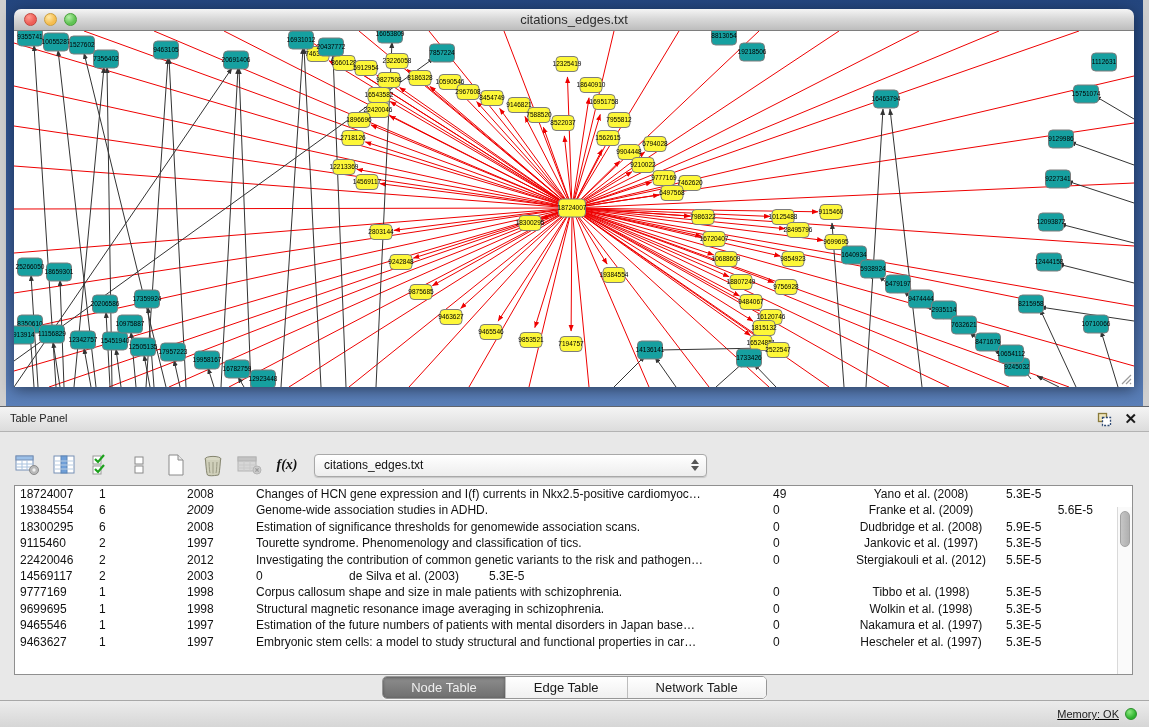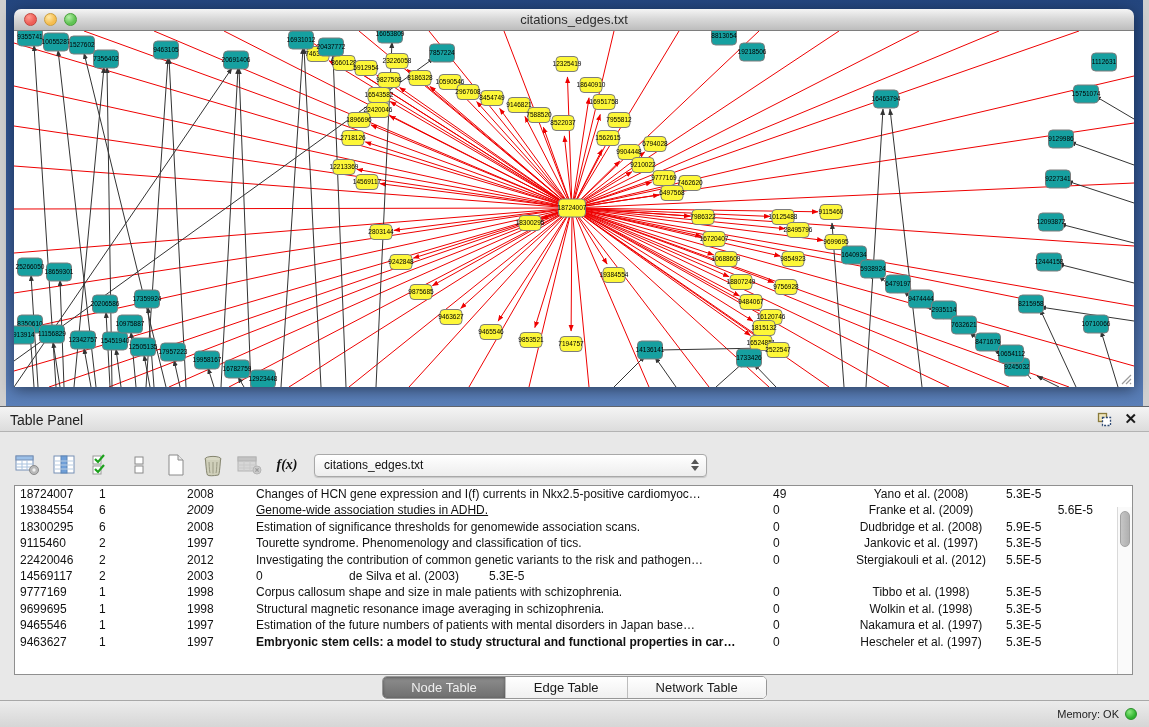--- a/index.html
+++ b/index.html
@@ -20,21 +20,21 @@
   .light.yellow{ background:radial-gradient(circle at 35% 30%,#ffe9a8,#f5bd4f 60%); border:1px solid #cc9f3c; }
   .light.green { background:radial-gradient(circle at 35% 30%,#b5f0a8,#61c354 60%); border:1px solid #47a03b; }
   .wtitle { text-align:center; font-size:13px; line-height:21px; color:#2d2d2d; }
   .canvas { position:relative; width:1120px; height:356px; background:#ffffff; overflow:hidden; }
   .resize-grip { position:absolute; right:2px; bottom:2px; width:14px; height:14px; }
 
   
   .table-panel { position:absolute; left:0; top:406px; width:1149px; height:294px; background:#e8e8e8; }
   .panel-header { height:26px; background:linear-gradient(180deg,#f4f4f4,#dcdcdc);
     border-top:1px solid #60646b; border-bottom:1px solid #b3b3b3; position:relative; }
-  .panel-title { position:absolute; left:10px; top:5px; font-size:14px; color:#222; }
+  .panel-title { position:absolute; left:10px; top:5px; font-size:11px; color:#222; }
   .ph-icons { position:absolute; right:12px; top:3px; display:flex; gap:12px; align-items:center; }
   .close-x { font-size:15px; font-weight:bold; color:#1a1a1a; cursor:default; line-height:18px; }
 
   .toolbar { position:absolute; left:14px; top:44px; height:30px; display:flex; align-items:center; gap:9px; }
   .tb-icon { width:28px; height:26px; display:flex; align-items:center; justify-content:center;
     background:none; border:none; }
   .fx-label { font-family:"Liberation Serif", serif; font-style:italic; font-weight:bold; font-size:14px; color:#111; }
   .net-select { width:393px; height:23px; margin-left:4px; border:1px solid #a8a8a8; border-radius:4px;
     background:linear-gradient(180deg,#ffffff,#ededed); box-shadow:0 1px 1px rgba(0,0,0,.15);
     display:flex; align-items:center; position:relative; }
@@ -64,21 +64,21 @@
     background:#fff; box-shadow:0 1px 1px rgba(255,255,255,.8); }
   .tab { font-size:13px; padding:2px 28px; line-height:17px; background:linear-gradient(180deg,#ffffff,#f0f0f0);
     color:#1a1a1a; border:none; border-right:1px solid #bdbdbd; }
   .tab:last-child { border-right:none; }
   .tab.sel { background:linear-gradient(180deg,#8d8d8d,#6f6f6f); color:#efefef;
     box-shadow:inset 0 1px 3px rgba(0,0,0,.35); }
 
   
   .statusbar { position:absolute; left:0; top:700px; width:1149px; height:27px;
     background:linear-gradient(180deg,#ececec,#d6d6d6); border-top:1px solid #a8a8a8;
-    display:flex; align-items:center; justify-content:flex-end; gap:6px; padding-right:12px; }
+    display:flex; align-items:center; justify-content:flex-end; gap:6px; padding-right:12px;text-decoration:underline; }
   .mem-label { font-size:11px; color:#222; }
   .mem-dot { width:12px; height:12px; border-radius:50%;
     background:radial-gradient(circle at 35% 30%,#8ae87e,#2fb32f 65%); border:1px solid #2a8f2a; }
 </style>
 </head>
 <body>
 
 <div class="desktop">
   <div class="net-window">
     <div class="titlebar">
@@ -750,21 +750,21 @@
           <div class="td" style="width: 69px;">2008</div>
           <div class="td" style="width: 517px;">Changes of HCN gene expression and I(f) currents in Nkx2.5-positive cardiomyoc…</div>
           <div class="td" style="width: 73px;">49</div>
           <div class="td center" style="width: 160px;">Yano et al. (2008)</div>
           <div class="td" style="width: 92px;">5.3E-5</div>
         </div>
         <div class="trow">
           <div class="td" style="width: 79px;">19384554</div>
           <div class="td" style="width: 88px;">6</div>
           <div class="td" style="width: 69px; font-style: italic;">2009</div>
-          <div class="td" style="width: 517px; text-decoration: underline;">Genome-wide association studies in ADHD.</div>
+          <div class="td" style="width: 517px;">Genome-wide association studies in ADHD.</div>
           <div class="td" style="width: 73px;">0</div>
           <div class="td center" style="width: 160px;">Franke et al. (2009)</div>
           <div class="td" style="width: 92px; text-align: right;">5.6E-5</div>
         </div>
         <div class="trow">
           <div class="td" style="width: 79px;">18300295</div>
           <div class="td" style="width: 88px;">6</div>
           <div class="td" style="width: 69px;">2008</div>
           <div class="td" style="width: 517px;">Estimation of significance thresholds for genomewide association scans.</div>
           <div class="td" style="width: 73px;">0</div>
@@ -821,21 +821,21 @@
           <div class="td" style="width: 69px;">1997</div>
           <div class="td" style="width: 517px;">Estimation of the future numbers of patients with mental disorders in Japan base…</div>
           <div class="td" style="width: 73px;">0</div>
           <div class="td center" style="width: 160px;">Nakamura et al. (1997)</div>
           <div class="td" style="width: 92px;">5.3E-5</div>
         </div>
         <div class="trow">
           <div class="td" style="width: 79px;">9463627</div>
           <div class="td" style="width: 88px;">1</div>
           <div class="td" style="width: 69px;">1997</div>
-          <div class="td" style="width: 517px; font-weight: bold;">Embryonic stem cells: a model to study structural and functional properties in car…</div>
+          <div class="td" style="width: 517px;">Embryonic stem cells: a model to study structural and functional properties in car…</div>
           <div class="td" style="width: 73px;">0</div>
           <div class="td center" style="width: 160px;">Hescheler et al. (1997)</div>
           <div class="td" style="width: 92px;">5.3E-5</div>
         </div>
       </div>
     <div class="vscroll">
       <div class="vthumb"></div>
     </div>
   </div>
 

